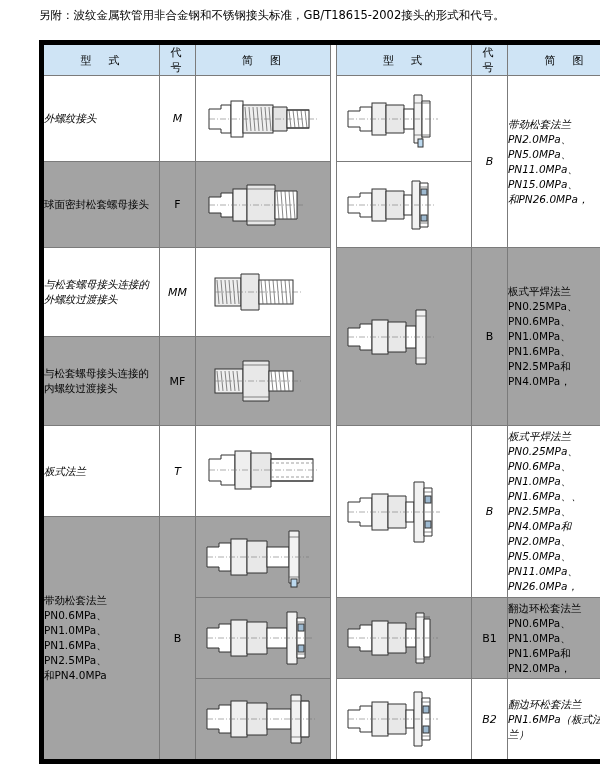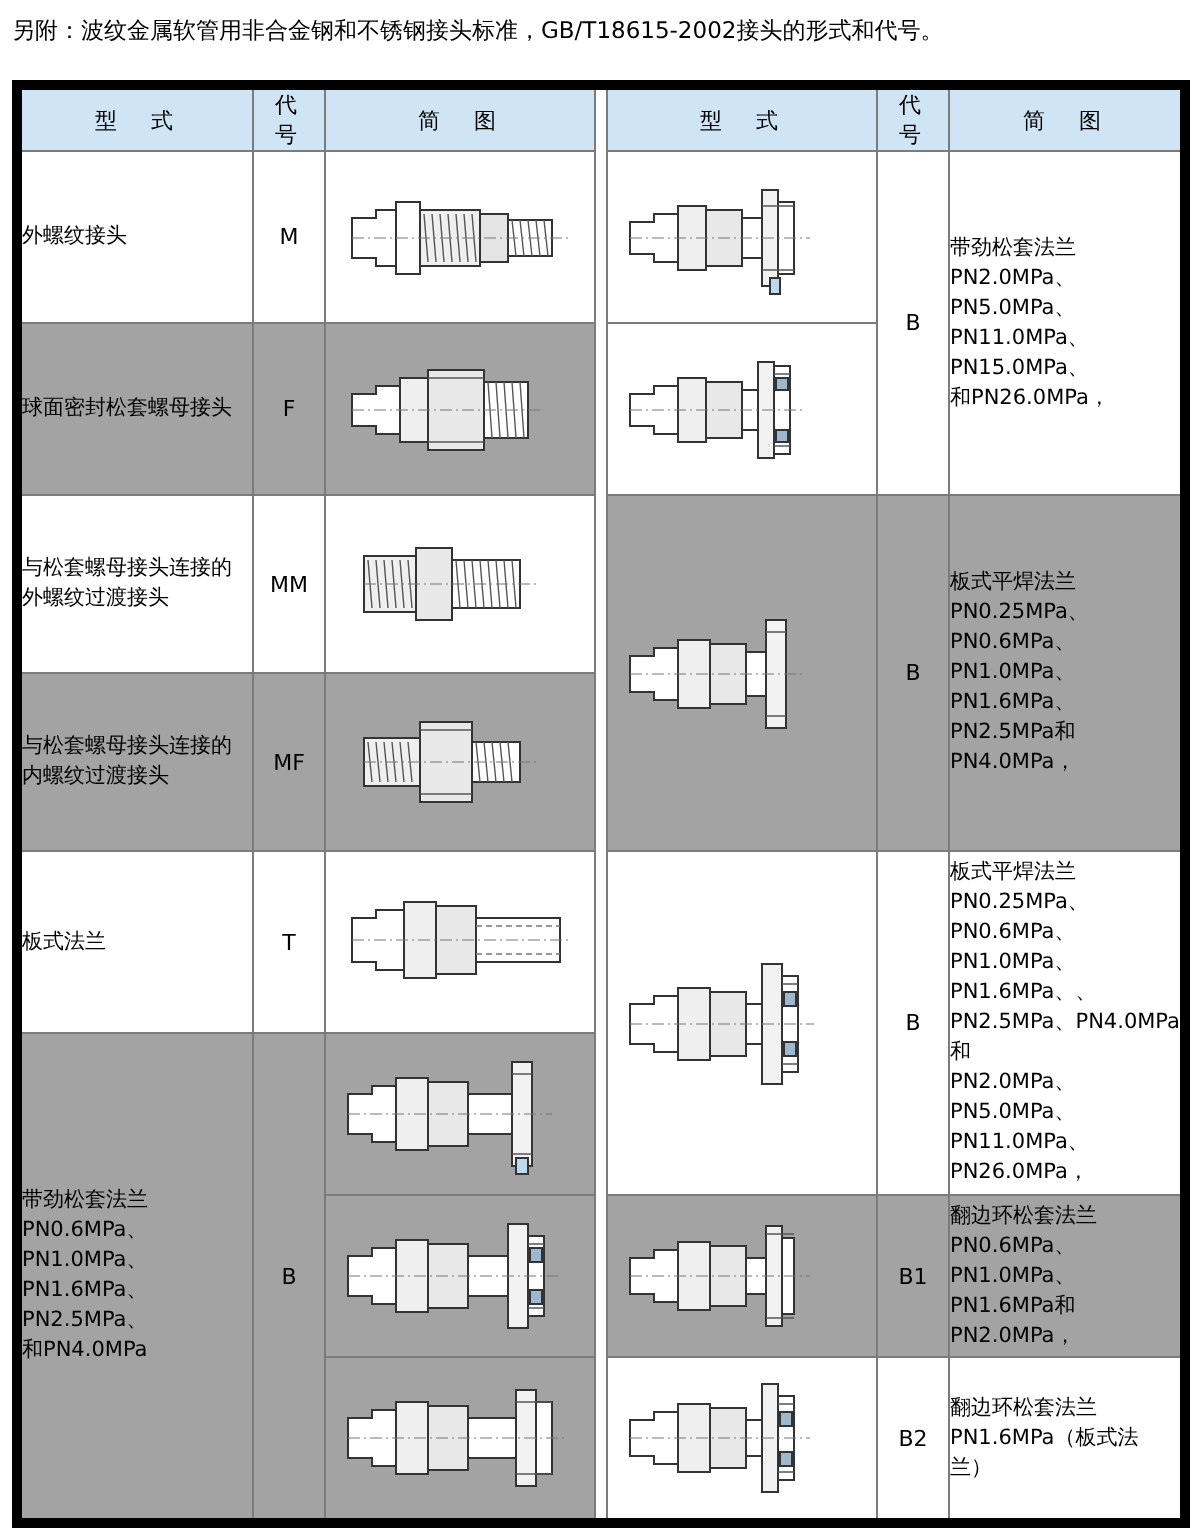--- a/index.html
+++ b/index.html
@@ -12,20 +12,21 @@
     height: 768px;
     font-family: "DejaVu Sans", "Liberation Sans", sans-serif;
     color: #000;
     overflow: hidden;
   }
   .page {
     width: 600px;
     height: 768px;
     position: relative;
     box-sizing: border-box;
+    padding-left: 33px;
   }
   .doc-title {
     font-size: 11.5px;
     line-height: 14px;
     padding: 8px 6px 6px 6px;
     font-weight: normal;
     white-space: nowrap;
     letter-spacing: 0px;
   }
   table.main {
@@ -58,21 +59,21 @@
     text-align: center;
     font-size: 11px;
     vertical-align: middle;
   }
   .cell-fig {
     text-align: center;
     vertical-align: middle;
     padding: 2px 0;
   }
   .yellow { background: #a3a3a3; }
-  .white { background: #ffffff; }
+  .white { background: #ffffff; font-style: italic; }
   .sep-col {
     width: 6px;
     background: #ffffff;
     border-top: none !important;
     border-bottom: none !important;
     border-left: 1px solid #7b7b7b !important;
     border-right: 1px solid #7b7b7b !important;
   }
   svg { display: block; margin: 0 auto; }
 </style>

